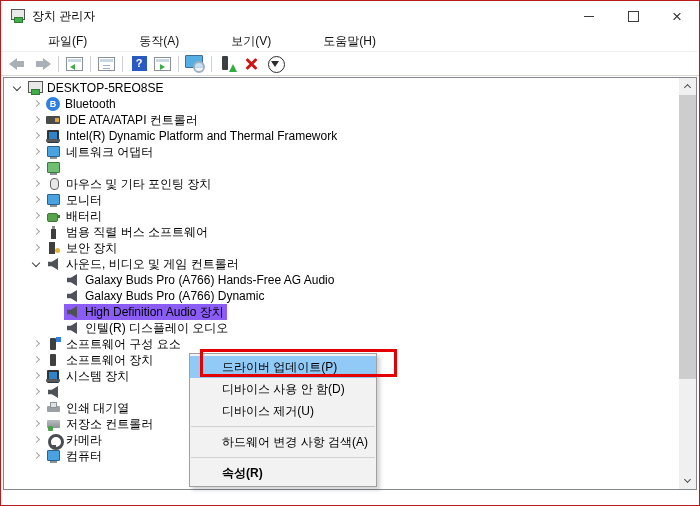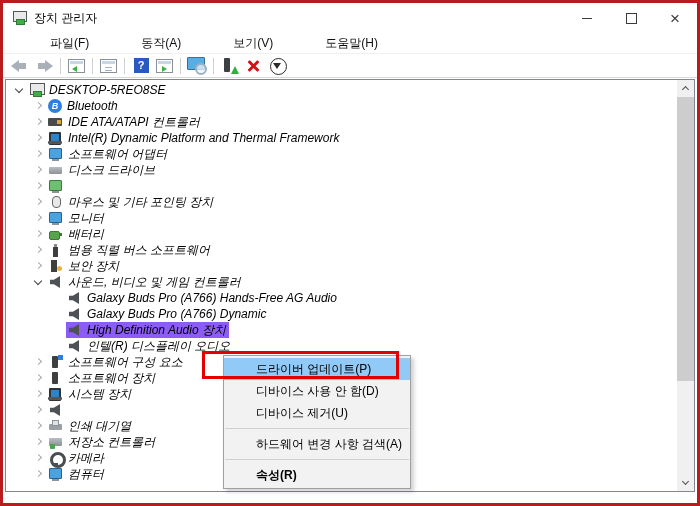--- a/index.html
+++ b/index.html
@@ -1,20 +1,20 @@
 <!DOCTYPE html>
 <html><head>
 <meta charset="utf-8">
 <style>
   * { margin:0; padding:0; box-sizing:border-box; }
   html,body { background:#ddd; }
   body { font-family:"Liberation Sans", sans-serif; }
 
   .window { position:relative; width:700px; height:506px; background:#fff;
-            border:3px solid #b91c1c; overflow:hidden; }
+            border:1px solid #b91c1c; overflow:hidden; }
 
   
   .titlebar { height:30px; display:flex; align-items:center; padding-left:9px; background:#fff; }
   .title-icon { width:15px; height:14px; position:relative; flex:none; }
   .title-icon::before { content:""; position:absolute; left:1px; top:0; width:12px; height:9px;
       background:#e9e9e9; border:1px solid #565656; }
   .title-icon::after { content:""; position:absolute; left:4px; bottom:0; width:7px; height:4px;
       background:#3fae49; border:1px solid #2c7c34; }
   .title-text { font-size:12px; color:#000; margin-left:7px; }
   .win-controls { margin-left:auto; display:flex; height:100%; }
@@ -77,21 +77,21 @@
   .type-uninstall::after { transform:rotate(-45deg); }
 
   .type-disable::before { content:""; position:absolute; left:4px; top:3px; width:15px; height:15px;
       border:1px solid #2c2c2c; border-radius:50%; }
   .type-disable::after { content:""; position:absolute; left:7px; top:8px;
       border-left:4px solid transparent; border-right:4px solid transparent;
       border-top:6px solid #2c2c2c; }
 
   
   .treepanel { position:absolute; left:2px; right:2px; top:76px; height:413px;
-      border:1px solid #828790; background:#fff; overflow:hidden;font-style:italic; }
+      border:1px solid #828790; background:#fff; overflow:hidden; }
   .tree { padding-top:2px; }
   .tree-row { height:16px; display:flex; align-items:center; font-size:12px; color:#000; white-space:nowrap; }
   .level-0 { padding-left:6px; }
   .level-1 { padding-left:25px; }
   .level-2 { padding-left:44px; }
   .exp { width:16px; height:16px; position:relative; flex:none; }
   .expander-collapsed::before { content:""; position:absolute; left:5px; top:5px; width:4px; height:4px;
       border-top:1px solid #a6a6a6; border-right:1px solid #a6a6a6; transform:rotate(45deg); }
   .expander-expanded::before { content:""; position:absolute; left:4px; top:4px; width:5px; height:5px;
       border-right:1px solid #404040; border-bottom:1px solid #404040; transform:rotate(45deg); }
@@ -164,21 +164,21 @@
       border-left:1px solid #505050; border-top:1px solid #505050; transform:rotate(45deg); }
   .sb-down::before { content:""; position:absolute; left:6px; top:5px; width:4px; height:4px;
       border-right:1px solid #505050; border-bottom:1px solid #505050; transform:rotate(45deg); }
   .sb-thumb { position:absolute; left:0; right:0; top:17px; height:284px; background:#cdcdcd; }
 
   
   .statusbar { position:absolute; left:0; right:0; top:490px; bottom:0; background:#fdfdfd;
       font-size:12px; color:#000; padding:4px 6px 0; overflow:hidden; line-height:15px; }
 
   
-  .context-menu { position:absolute; left:220px; top:352px; width:188px; background:#f2f2f2;
+  .context-menu { position:absolute; left:188px; top:352px; width:188px; background:#f2f2f2;
       border:1px solid #a0a0a0; padding:2px 0; z-index:5; box-shadow:3px 3px 4px rgba(0,0,0,.18); }
   .cm-item { height:22px; line-height:22px; padding-left:32px; font-size:12px; color:#000; }
   .cm-item.highlighted { background:#91c9f7; }
   .cm-item.bold { font-weight:bold; }
   .cm-item.type-separator { height:1px; padding:0; margin:4px 1px; background:#d0d0d0; }
 
   .red-box { position:absolute; left:199px; top:348px; width:197px; height:28px;
       border:3px solid #e50000; z-index:6; pointer-events:none; }
 </style>
 </head>
@@ -273,31 +273,24 @@
             <span class="ti icon-laptop-icon"></span>
             <span class="lbl">Intel(R) Dynamic Platform and Thermal Framework</span>
           </span>
         </div>
 
 
         <div class="tree-row level-1">
           <span class="exp expander-collapsed"></span>
           <span class="rowc">
             <span class="ti icon-network-icon"></span>
-            <span class="lbl">소프트웨어 어댑터</span>
-          </span>
-        </div>
-
-        <div class="tree-row level-1">
-          <span class="exp expander-collapsed"></span>
-          <span class="rowc">
-            <span class="ti icon-disk-icon"></span>
-            <span class="lbl">디스크 드라이브</span>
-          </span>
-        </div>
+            <span class="lbl">네트워크 어댑터</span>
+          </span>
+        </div>
+
 
         <div class="tree-row level-1">
           <span class="exp expander-collapsed"></span>
           <span class="rowc">
             <span class="ti icon-display-icon"></span>
           </span>
         </div>
 
         <div class="tree-row level-1">
           <span class="exp expander-collapsed"></span>

